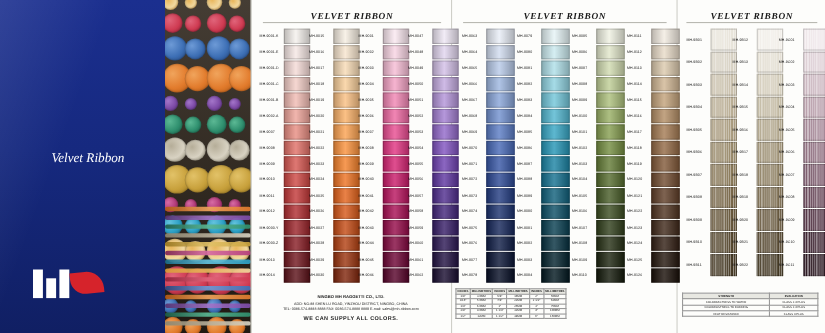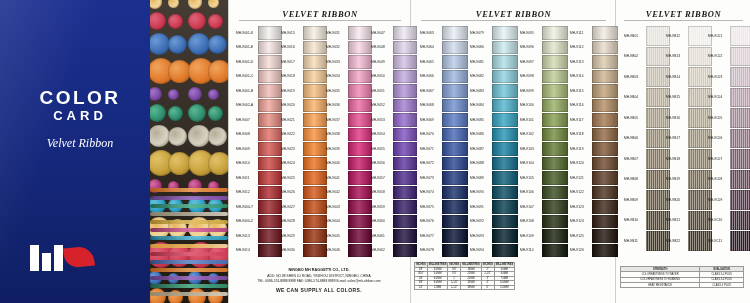--- a/index.html
+++ b/index.html
@@ -65,22 +65,20 @@
     text-align:center;line-height:1.3;}
   .strength th{background:#e8e8e2;font-weight:bold;}
 </style>
 </head>
 <body>
 
 <div class="page">
 
   <div class="cover">
     <div class="cover-blue"></div>
-    <div class="cover-title">COLOR</div>
-    <div class="cover-sub">CARD</div>
     <div class="cover-ribbon">Velvet Ribbon</div>
     <div class="logo">
       <div class="bar b1"></div>
       <div class="bar b2"></div>
       <div class="bar b3"></div>
       <div class="swoosh"></div>
     </div>
 
     <div class="photo">
       <div class="photo-vglass"></div>

